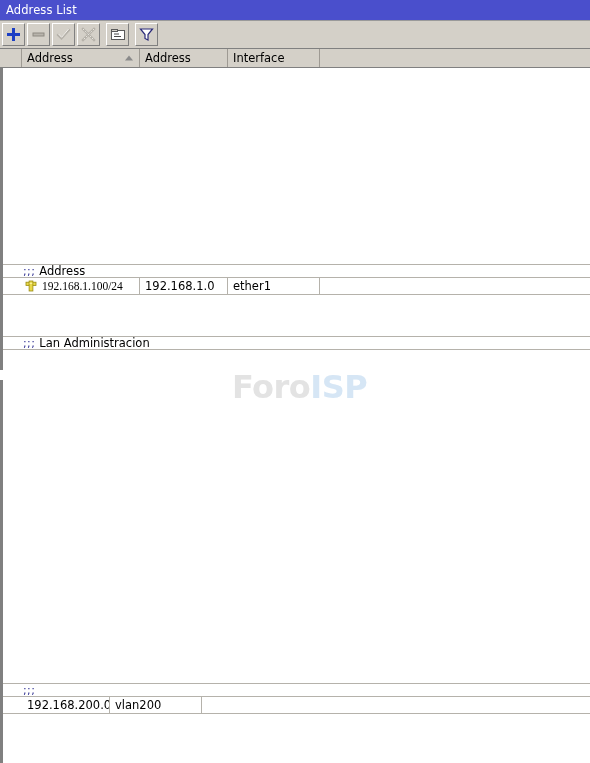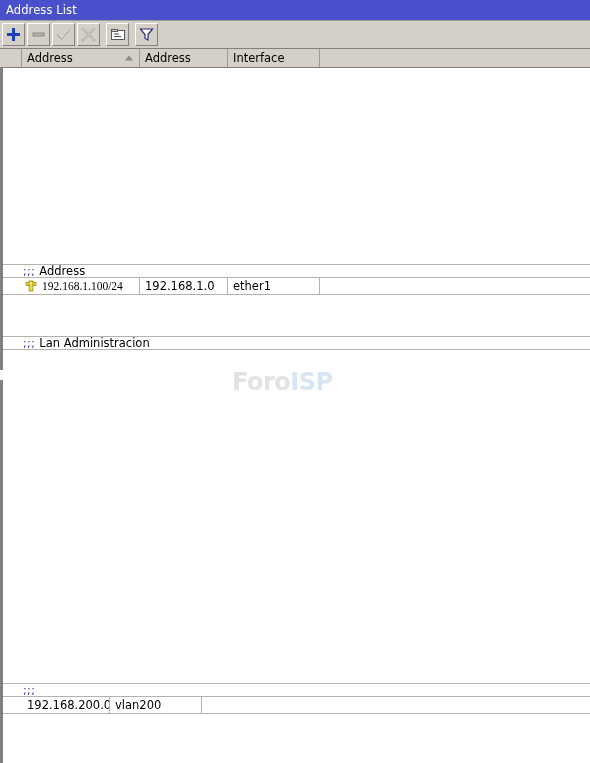--- a/index.html
+++ b/index.html
@@ -202,21 +202,21 @@
   .cell.c-rest { flex: 1 1 auto; border-right: none; }
 
   
   .addr-icon { width: 12px; height: 12px; display: block; }
 
   
   #watermark {
     position: absolute;
     left: 232px;
     top: 368px;
-    font-size: 24px;
+    font-size: 32px;
     font-weight: bold;
     letter-spacing: -0.5px;
     font-family: "DejaVu Sans", "Liberation Sans", sans-serif;
     pointer-events: none;
     white-space: nowrap;
     z-index: 3;
   }
   #watermark .wm-a { color: #e3e3e3; }
   #watermark .wm-b { color: #d6e6f5; }
 </style>

